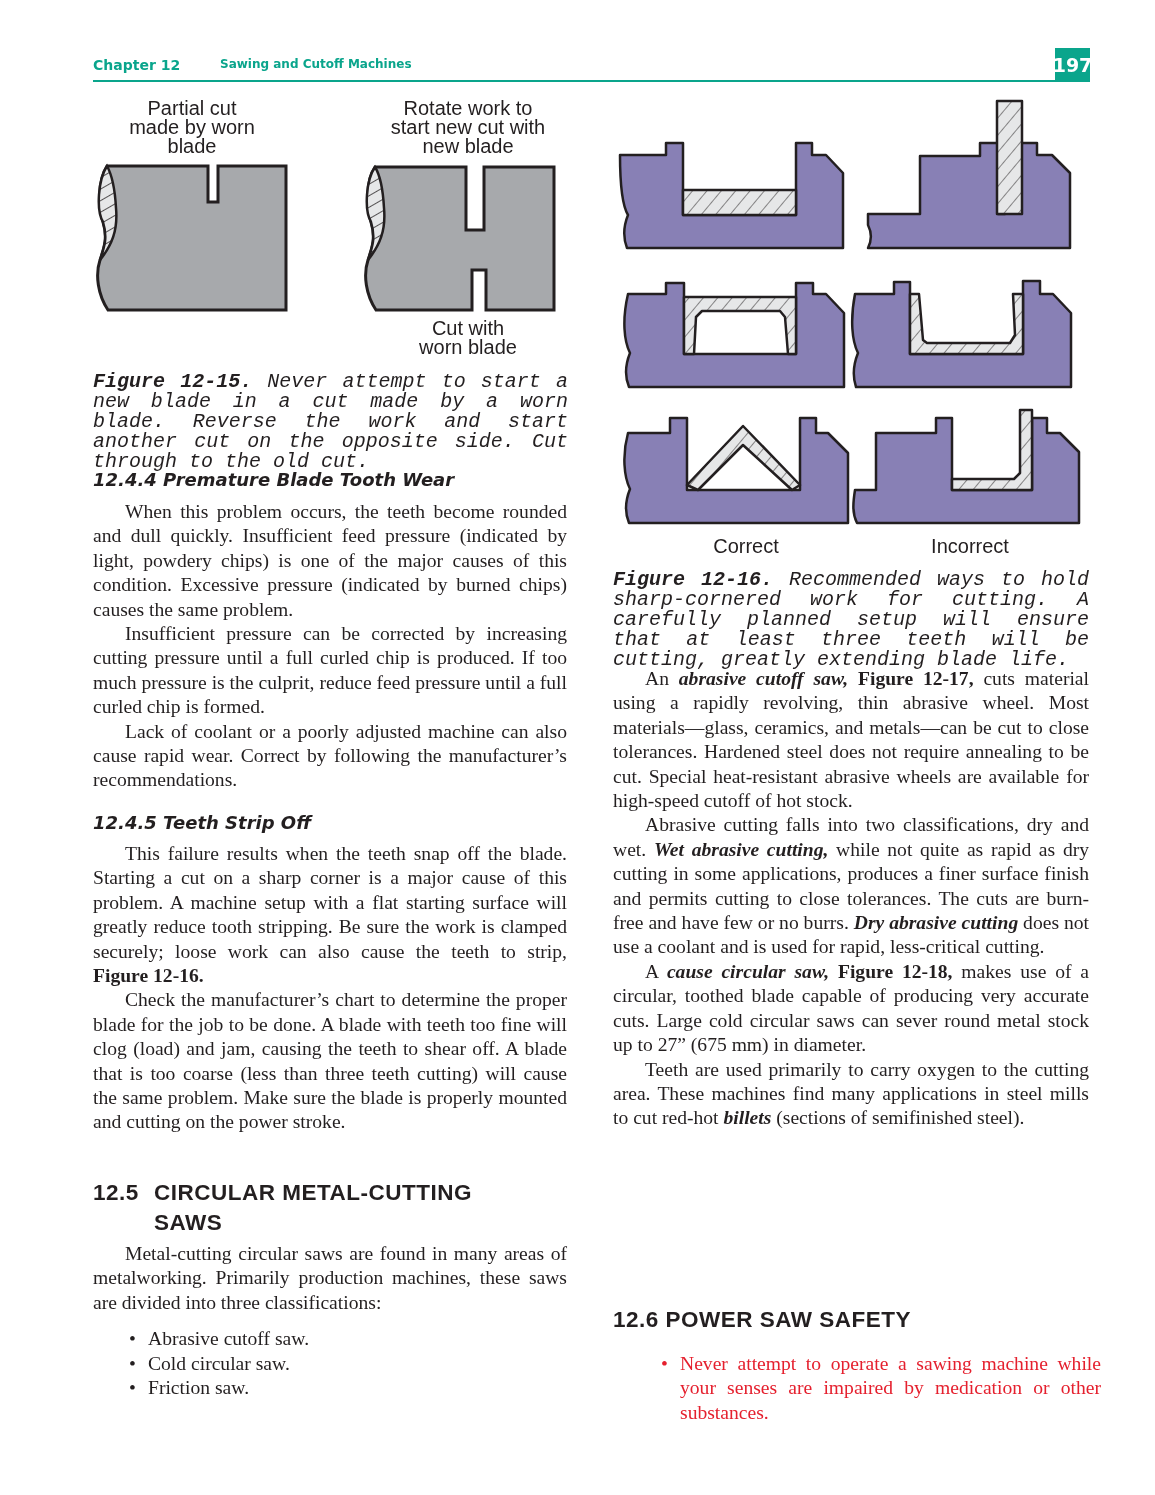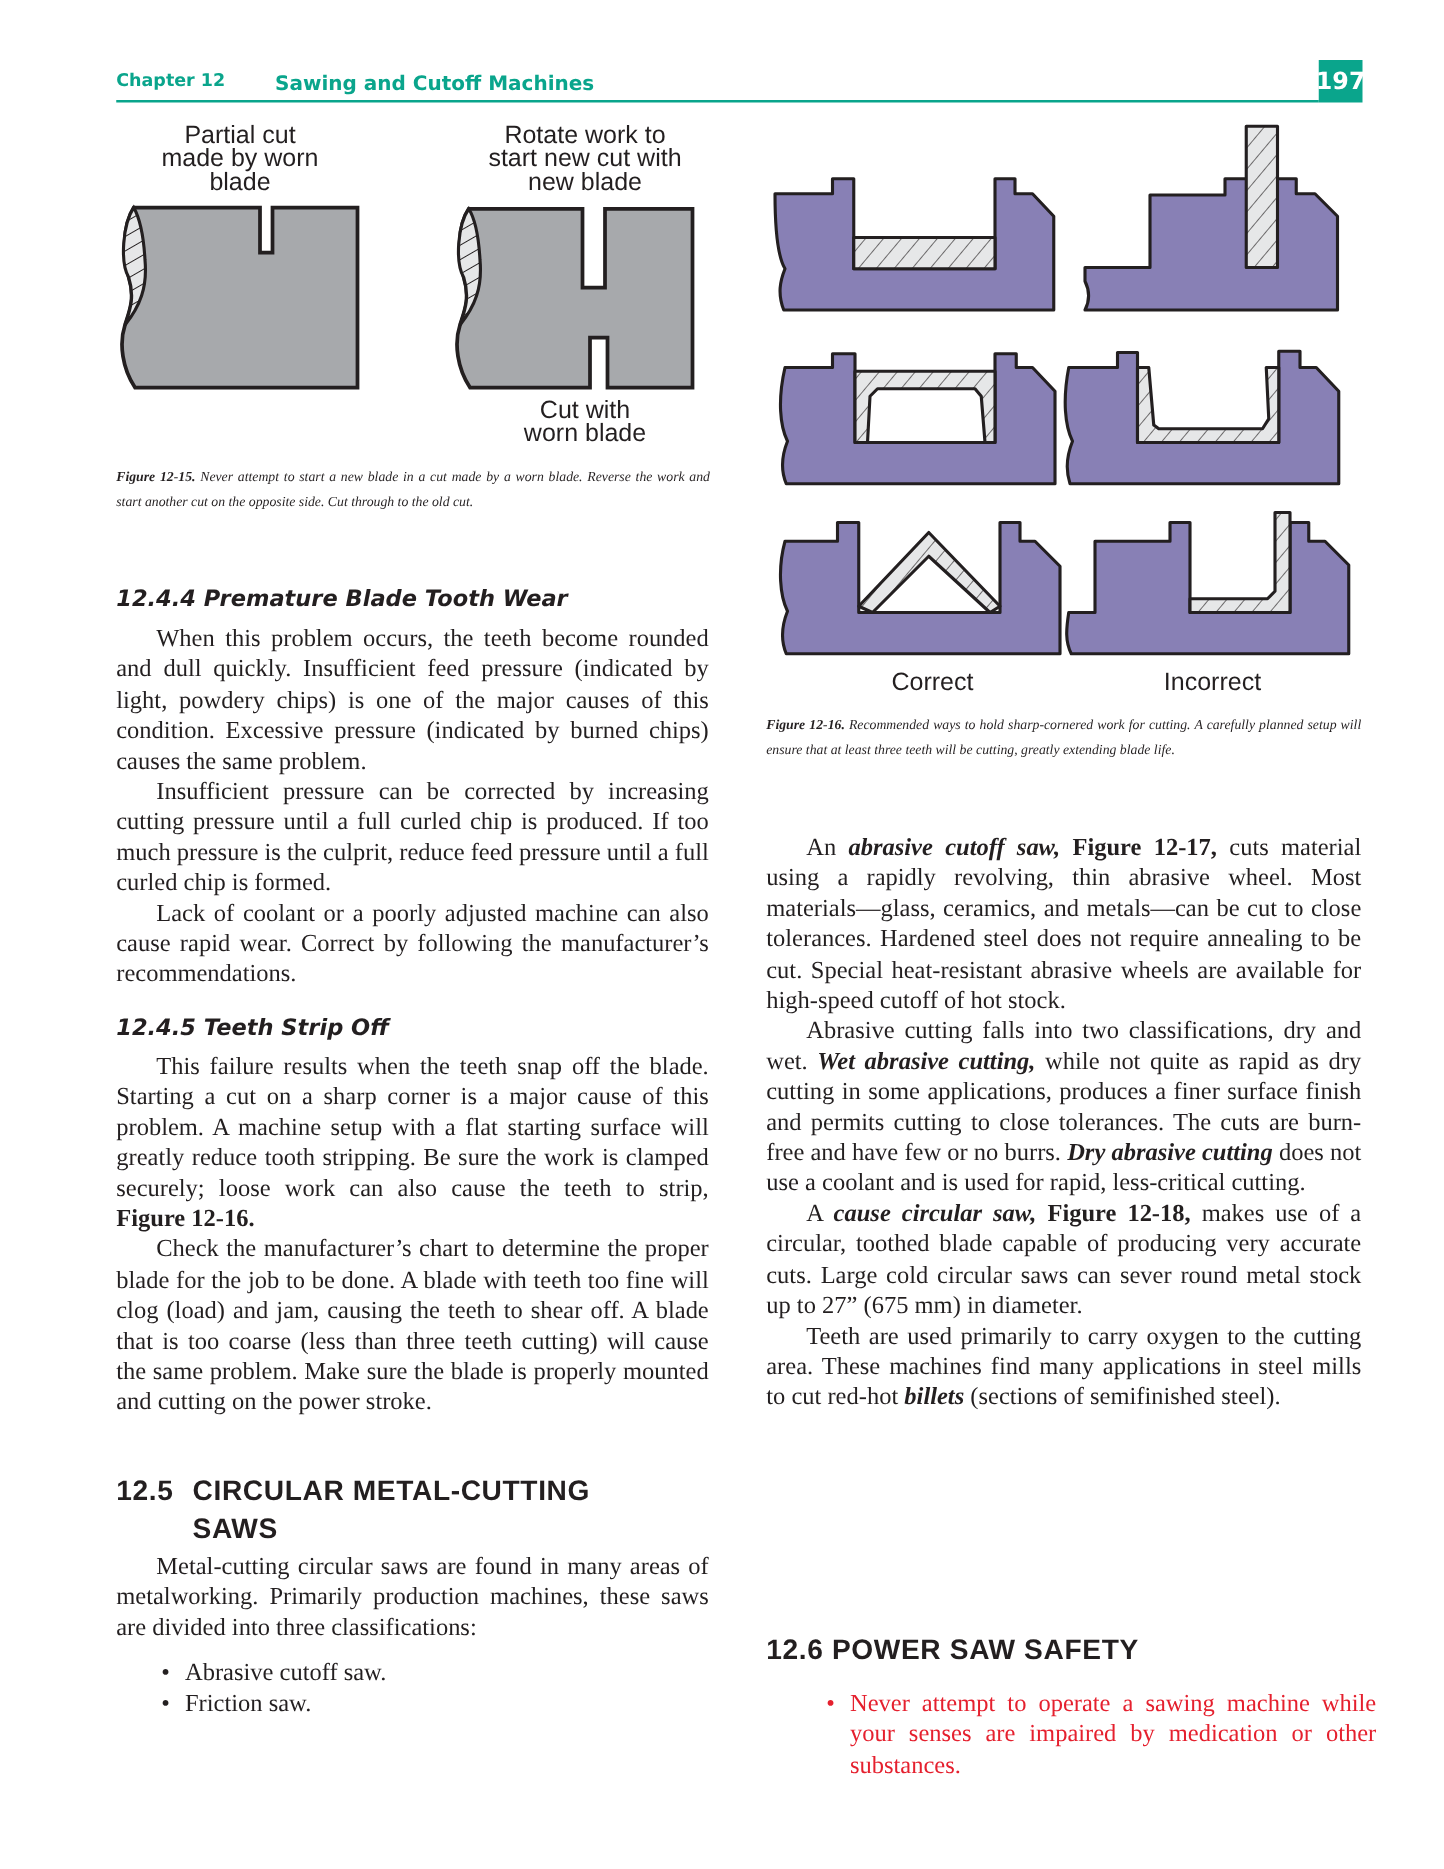--- a/index.html
+++ b/index.html
@@ -1,23 +1,23 @@
 <!DOCTYPE html>
 <html><head>
 <meta charset="utf-8">
 <style>
   html, body { margin:0; padding:0; background:#ffffff; }
   body { width:1155px; height:1495px; position:relative; overflow:hidden; color:#231f20; }
   .abs { position:absolute; }
   .hdr-chapter { left:93px; top:57px; font-family:"DejaVu Sans", sans-serif; font-weight:bold; font-size:14px; color:#0aa58c; }
-  .hdr-title { left:220px; top:57px; font-family:"DejaVu Sans", sans-serif; font-weight:bold; font-size:16px; color:#0aa58c; }
+  .hdr-title { left:220px; top:57px; font-family:"DejaVu Sans", sans-serif; font-weight:bold; font-size:12px; color:#0aa58c; }
   .hdr-rule { left:93px; top:80px; width:962px; height:2px; background:#0aa58c; }
   .hdr-page { left:1055px; top:48px; width:35px; height:34px; background:#0aa58c; color:#fff; font-family:"DejaVu Sans", sans-serif; font-weight:bold; font-size:19px; display:flex; align-items:center; justify-content:center; }
   .fig-label { font-family:"Liberation Sans", sans-serif; font-size:20px; color:#231f20; text-align:center; line-height:19px; }
-  .caption { font-family:Liberation Serif, serif; font-style:italic; font-size:11px; line-height:20px; color:#231f20; text-align:justify; }
+  .caption { font-family:Liberation Mono, monospace; font-style:italic; font-size:20px; line-height:20px; color:#231f20; text-align:justify; }
   .caption b { font-weight:bold; }
   .subhead { font-family:"DejaVu Sans", sans-serif; font-style:italic; font-weight:bold; font-size:18px; color:#231f20; }
   .body { font-family:"Liberation Serif", serif; font-size:19.6px; line-height:24.4px; color:#231f20; text-align:justify; text-align-last:left; }
   .body p { margin:0; text-indent:32px; }
   .h2 { font-family:Liberation Sans, sans-serif; font-weight:bold; font-size:22.5px; color:#231f20; line-height:30px; letter-spacing:0.5px; }
   .bullets { list-style:none; margin:12px; padding:0; font-family:"Liberation Serif", serif; font-size:19.6px; line-height:24.4px; }
   .bullets li { position:relative; padding-left:23px; }
   .bullets li::before { content:"•"; position:absolute; left:4px; }
   .warn { color:#e5202e; }
   svg { position:absolute; }
@@ -121,20 +121,21 @@
 <div class="abs h2" style="left:93px; top:1178px; width:474px;">
   <div style="display:flex;">
     <span style="width:61px; flex:none;">12.5</span>
     <span><span>CIRCULAR METAL-CUTTING</span><br><span>SAWS</span></span>
   </div>
 </div>
 <div class="abs body" style="left:93px; top:1242px; width:474px;">
   <p>Metal-cutting circular saws are found in many areas of metalworking. Primarily production machines, these saws are divided into three classifications:</p>
   <ul class="bullets" style="margin-left:32px;">
     <li>Abrasive cutoff saw.</li>
+    <li>Cold circular saw.</li>
     <li>Friction saw.</li>
   </ul>
 </div>
 
 <div class="abs body" style="left:613px; top:667px; width:476px;">
   <p><span>An </span><b><i>abrasive cutoff saw,</i></b><b> Figure 12-17,</b><span> cuts material using a rapidly revolving, thin abrasive wheel. Most materials—glass, ceramics, and metals—can be cut to close tolerances. Hardened steel does not require annealing to be cut. Special heat-resistant abrasive wheels are available for high-speed cutoff of hot stock.</span></p>
   <p><span>Abrasive cutting falls into two classifications, dry and wet. </span><b><i>Wet abrasive cutting,</i></b><span> while not quite as rapid as dry cutting in some applications, produces a finer surface finish and permits cutting to close tolerances. The cuts are burn-free and have few or no burrs. </span><b><i>Dry abrasive cutting</i></b><span> does not use a coolant and is used for rapid, less-critical cutting.</span></p>
   <p><span>A </span><b><i>cause circular saw,</i></b><b> Figure 12-18,</b><span> makes use of a circular, toothed blade capable of producing very accurate cuts. Large cold circular saws can sever round metal stock up to 27” (675 mm) in diameter.</span></p>
   <p><span>Teeth are used primarily to carry oxygen to the cutting area. These machines find many applications in steel mills to cut red-hot </span><b><i>billets</i></b><span> (sections of semifinished steel).</span></p>
 </div>

